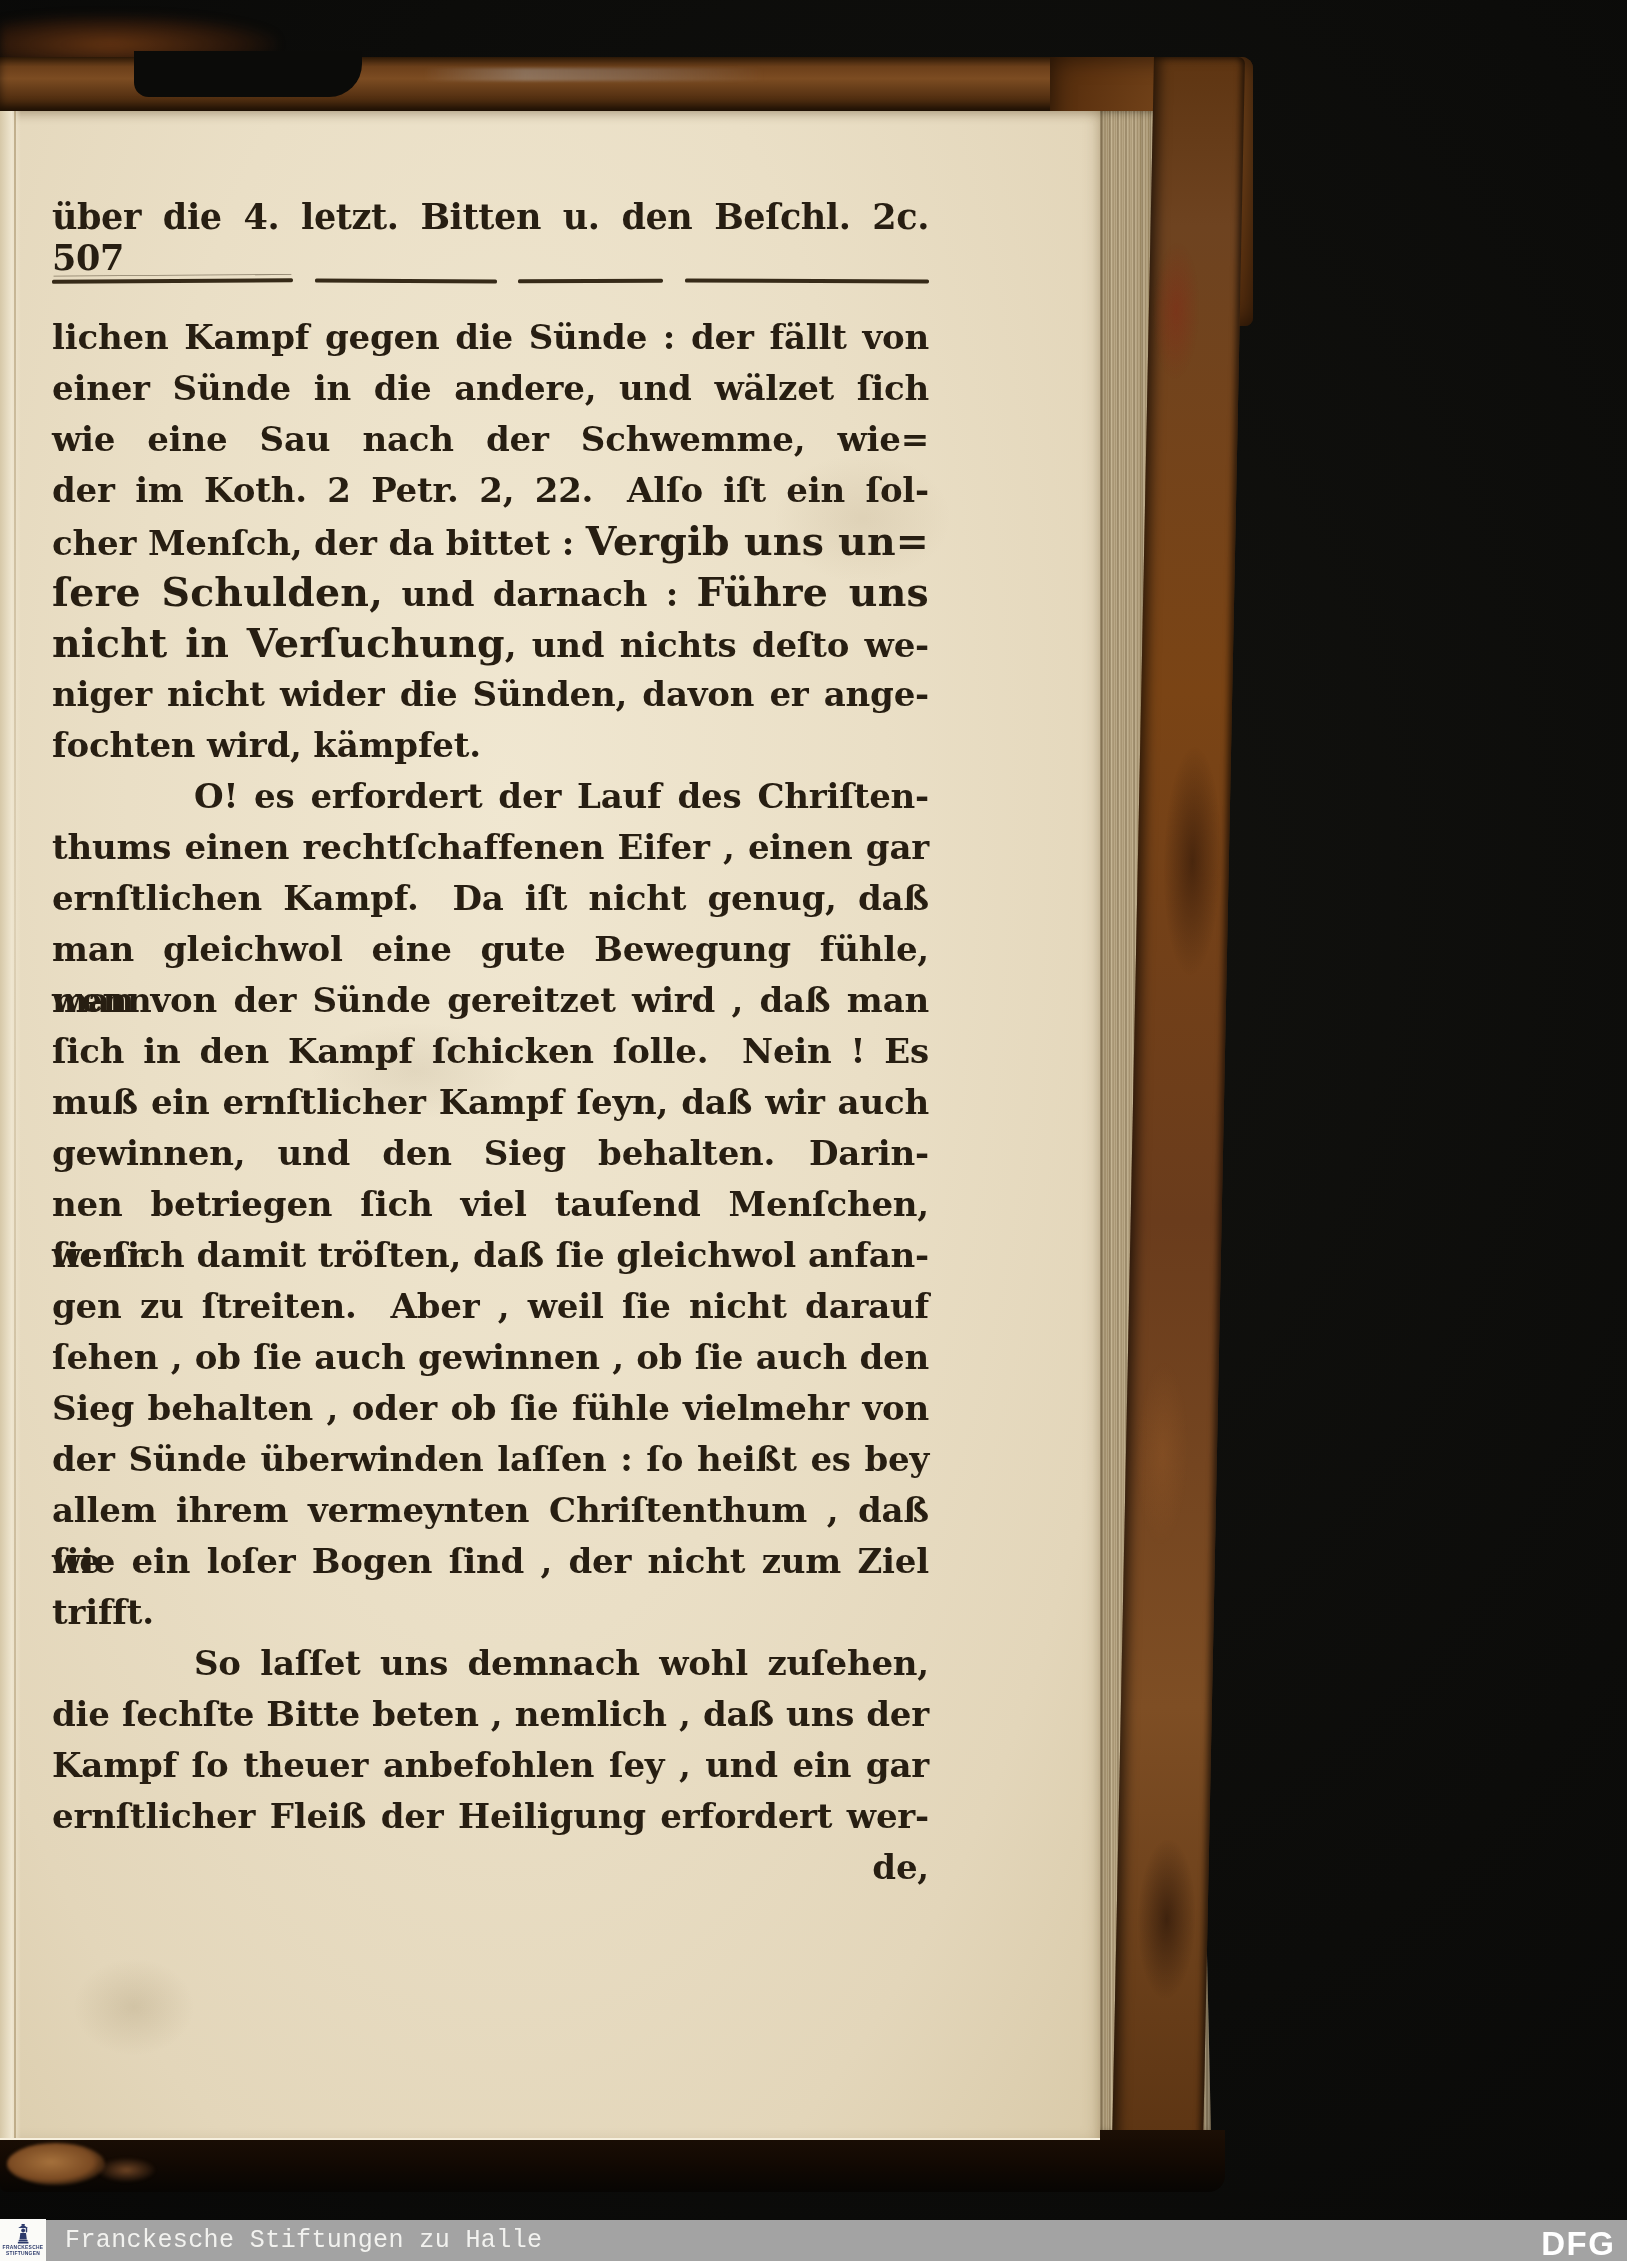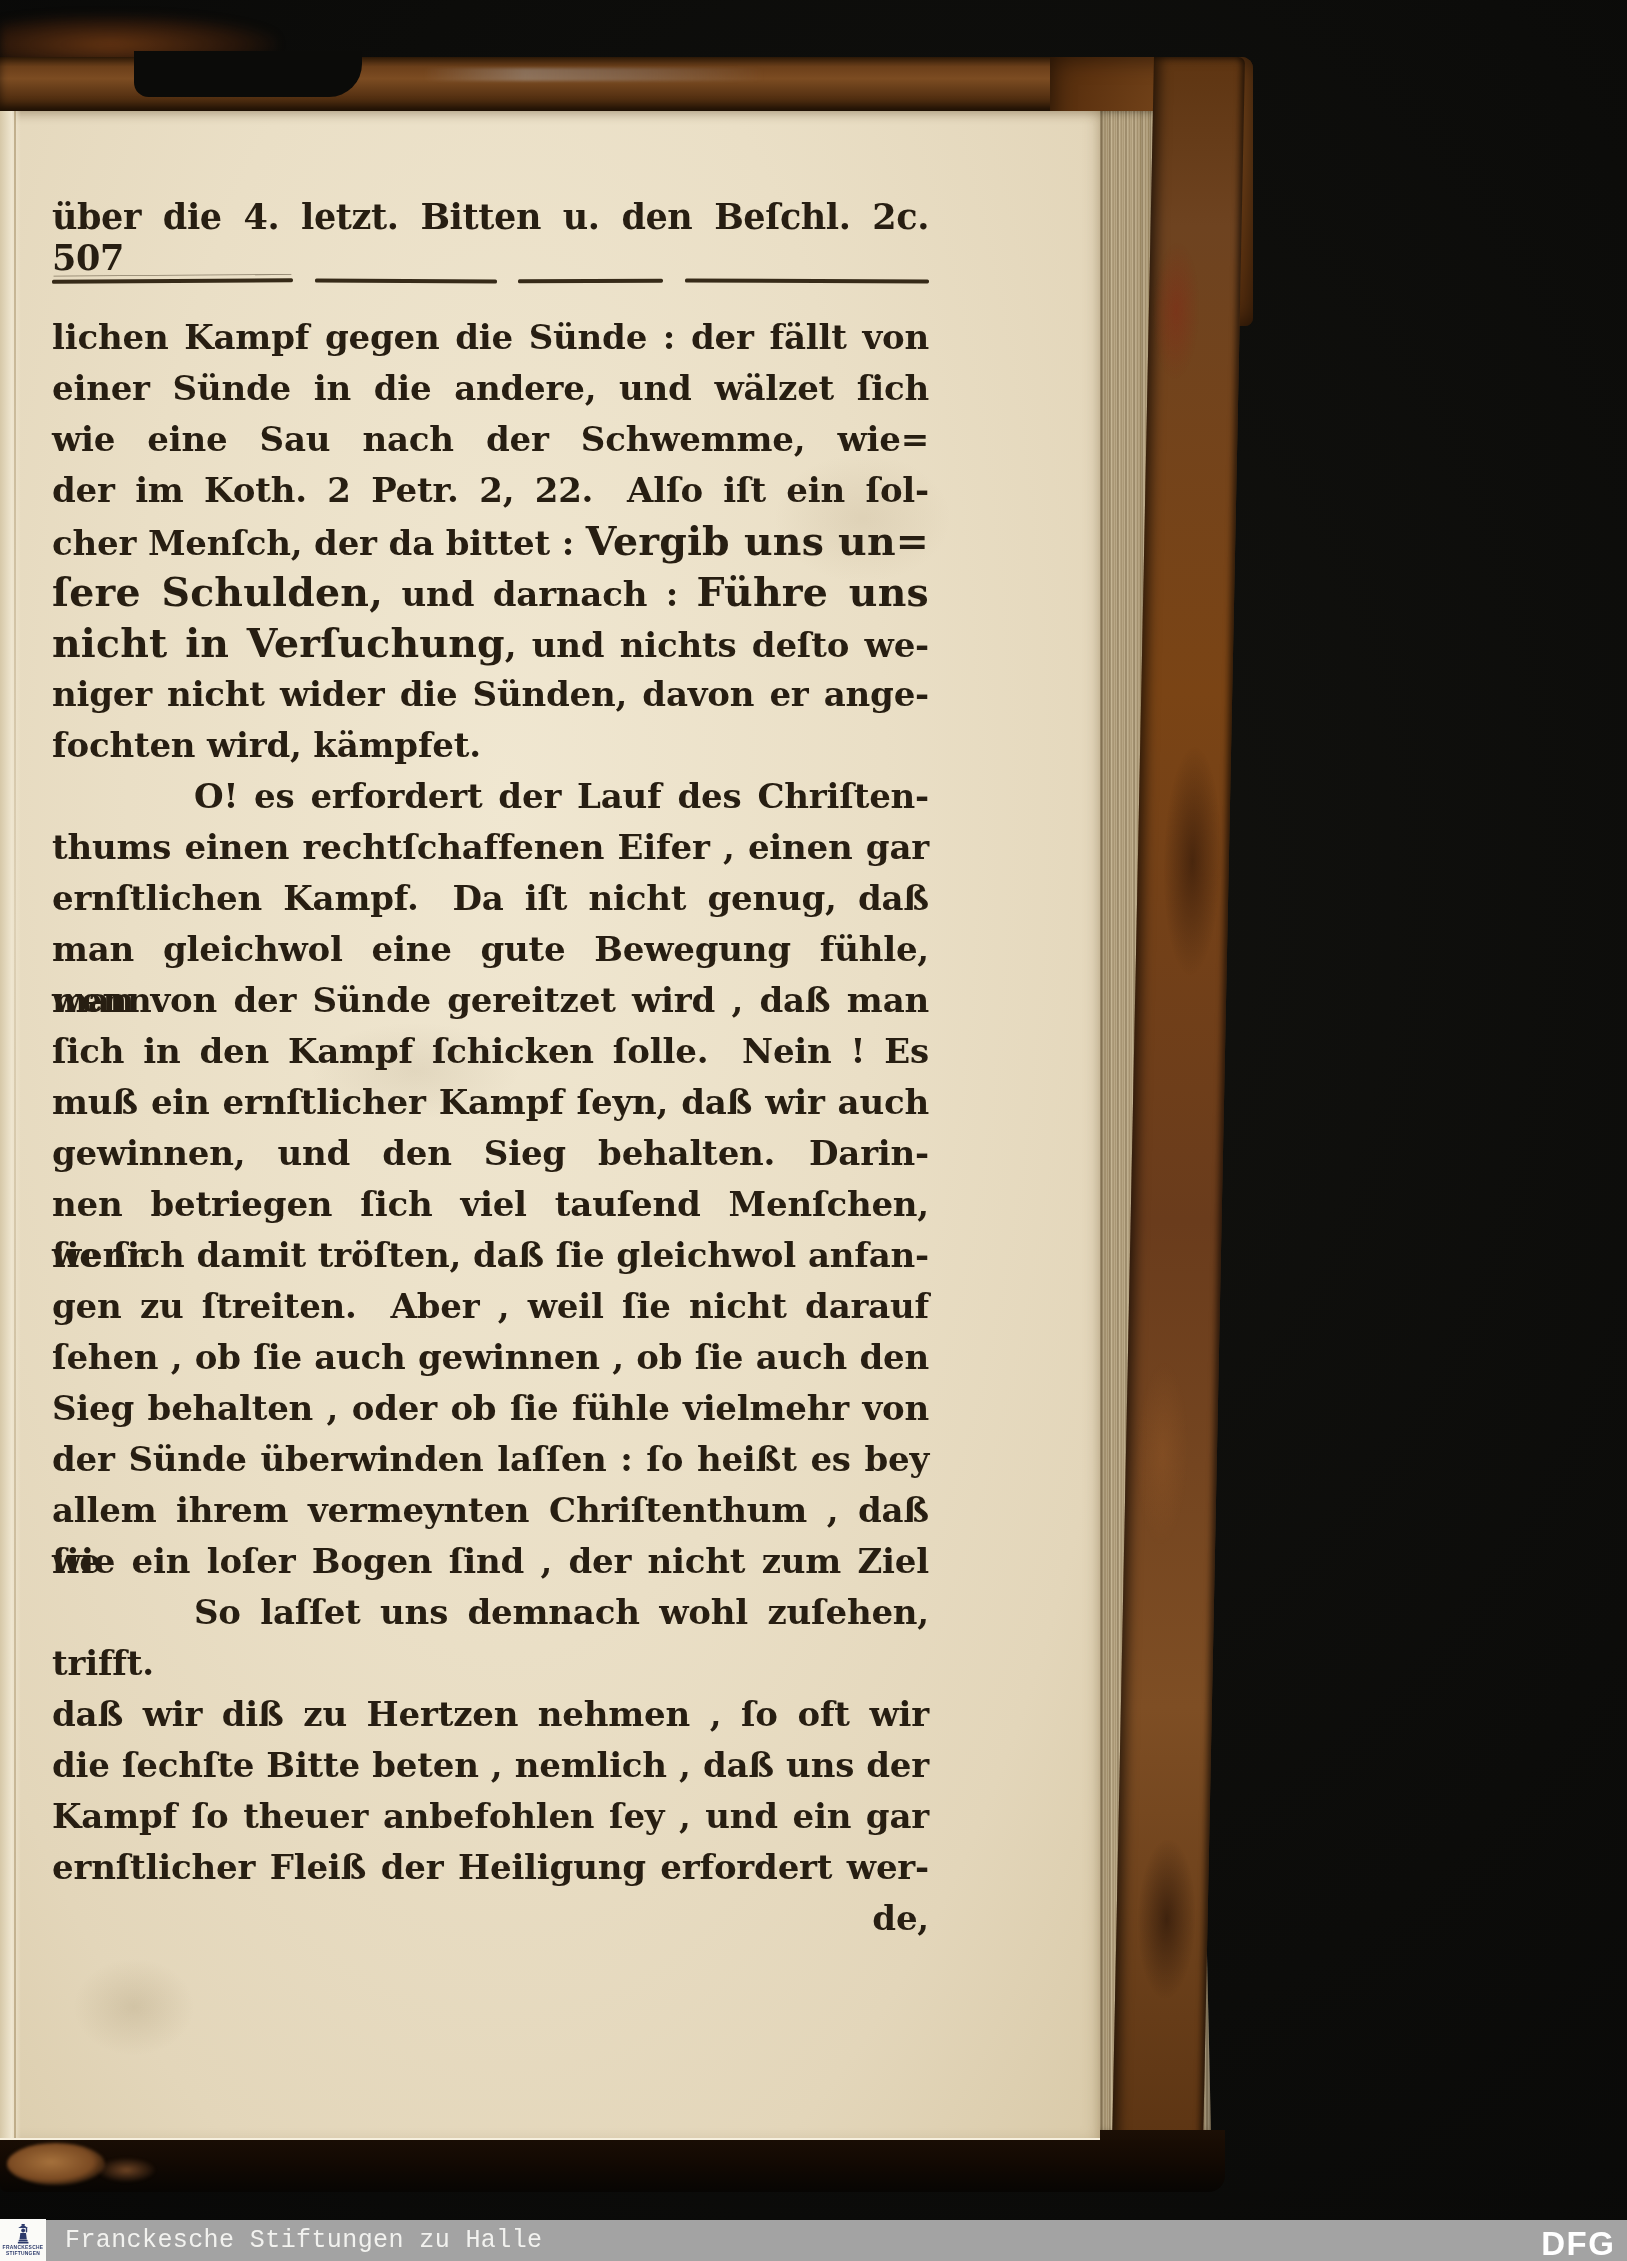--- a/index.html
+++ b/index.html
@@ -150,23 +150,22 @@
         <div class="line"><span>muß ein ernſtlicher Kampf ſeyn, daß wir auch</span></div>
         <div class="line"><span>gewinnen, und den Sieg behalten. Darin-</span></div>
         <div class="line"><span>nen betriegen ſich viel tauſend Menſchen, wenn</span></div>
         <div class="line"><span>ſie ſich damit tröſten, daß ſie gleichwol anfan-</span></div>
         <div class="line"><span>gen zu ſtreiten. Aber , weil ſie nicht darauf</span></div>
         <div class="line"><span>ſehen , ob ſie auch gewinnen , ob ſie auch den</span></div>
         <div class="line"><span>Sieg behalten , oder ob ſie fühle vielmehr von</span></div>
         <div class="line"><span>der Sünde überwinden laſſen : ſo heißt es bey</span></div>
         <div class="line"><span>allem ihrem vermeynten Chriſtenthum , daß ſie</span></div>
         <div class="line"><span>wie ein loſer Bogen ſind , der nicht zum Ziel</span></div>
+        <div class="line left"><span>trifft.</span></div>
         <div class="line indent"><span>So laſſet uns demnach wohl zuſehen,</span></div>
-        <div class="line left"><span>trifft.</span></div>
-        <div class="line"><span>daß wir diß zu Hertzen nehmen , ſo oft wir</span></div>
         <div class="line"><span>die ſechſte Bitte beten , nemlich , daß uns der</span></div>
         <div class="line"><span>Kampf ſo theuer anbefohlen ſey , und ein gar</span></div>
         <div class="line"><span>ernſtlicher Fleiß der Heiligung erfordert wer-</span></div>
         <div class="line right"><span>de,</span></div>
       </div>
   </div>
 
   <div class="footer-bar"></div>
   <div class="logo-box">
     <svg width="16.3" height="19.5" viewBox="0 0 20 24">

